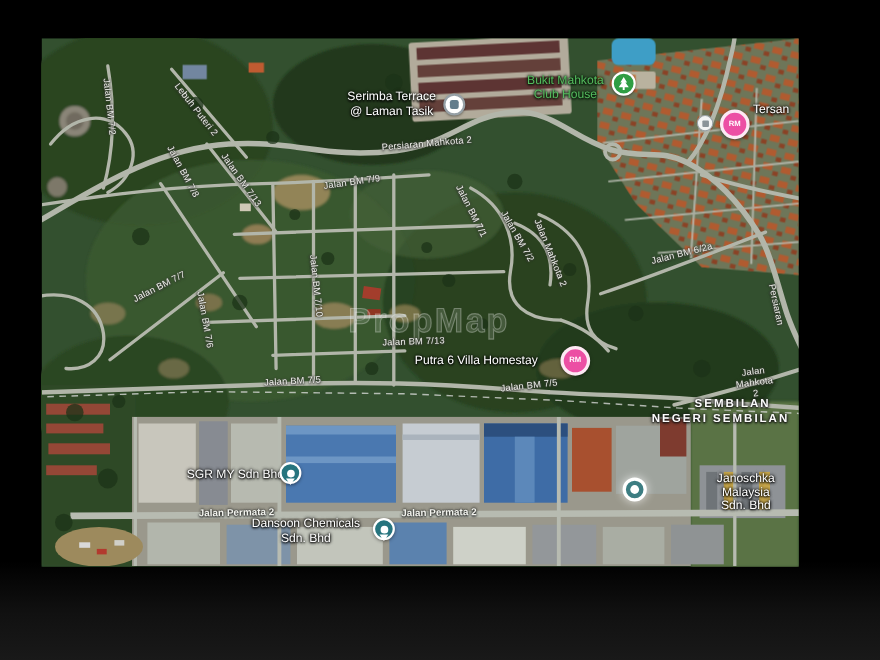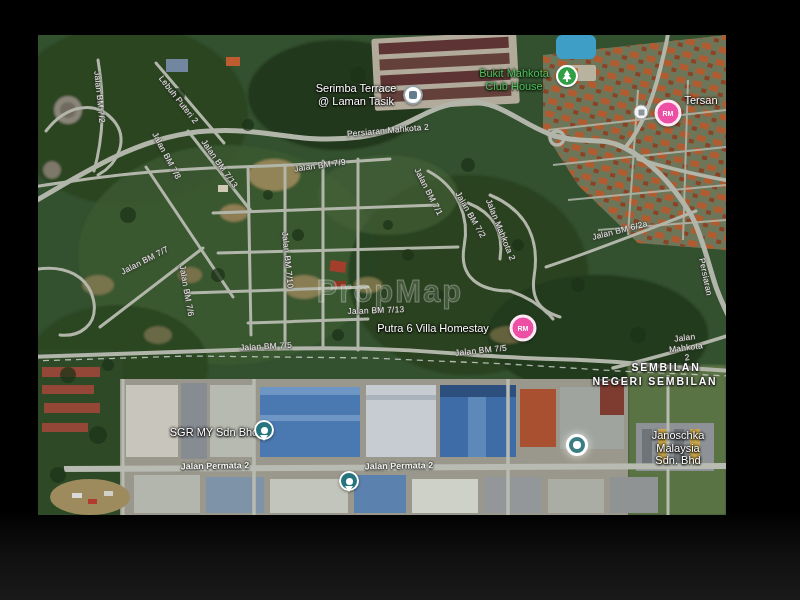--- a/index.html
+++ b/index.html
@@ -249,20 +249,22 @@
         <div class="lbl road" style="left: 648px; top: 313px; --r: -7deg;">Jalan Mahkota 2</div>
         <div class="lbl road-bold" style="left: 177px; top: 431px; --r: -1deg;">Jalan Permata 2</div>
         <div class="lbl road-bold" style="left: 361px; top: 431px; --r: -1deg;">Jalan Permata 2</div>
         <div class="lbl place" style="left: 318px; top: 60px;">Serimba Terrace
 @ Laman Tasik</div>
         <div class="lbl park" style="left: 476px; top: 45px;">Bukit Mahkota
 Club House</div>
         <div class="lbl place" style="left: 663px; top: 65px;">Tersan</div>
         <div class="lbl place" style="left: 395px; top: 293px;">Putra 6 Villa Homestay</div>
         <div class="lbl place" style="left: 176px; top: 397px;">SGR MY Sdn Bhd</div>
+        <div class="lbl place" style="left: 240px; top: 448px;">Dansoon Chemicals
+Sdn. Bhd</div>
         <div class="lbl place" style="left: 603px; top: 413px; margin-left: 37px;">Janoschka
 Malaysia Sdn. Bhd</div>
         <div class="lbl boundary" style="left: 628px; top: 332px;">SEMBILAN</div>
         <div class="lbl boundary" style="left: 617px; top: 346px;">NEGERI SEMBILAN</div>
         <div class="marker poi-white" style="left: 375px; top: 60px;"></div>
         <div class="marker park" style="left: 529px; top: 41px;"></div>
         <div class="marker price" style="left: 630px; top: 78px;">
           <span>RM</span>
         </div>
         <div class="marker poi-small" style="left: 603px; top: 77px;"></div>

